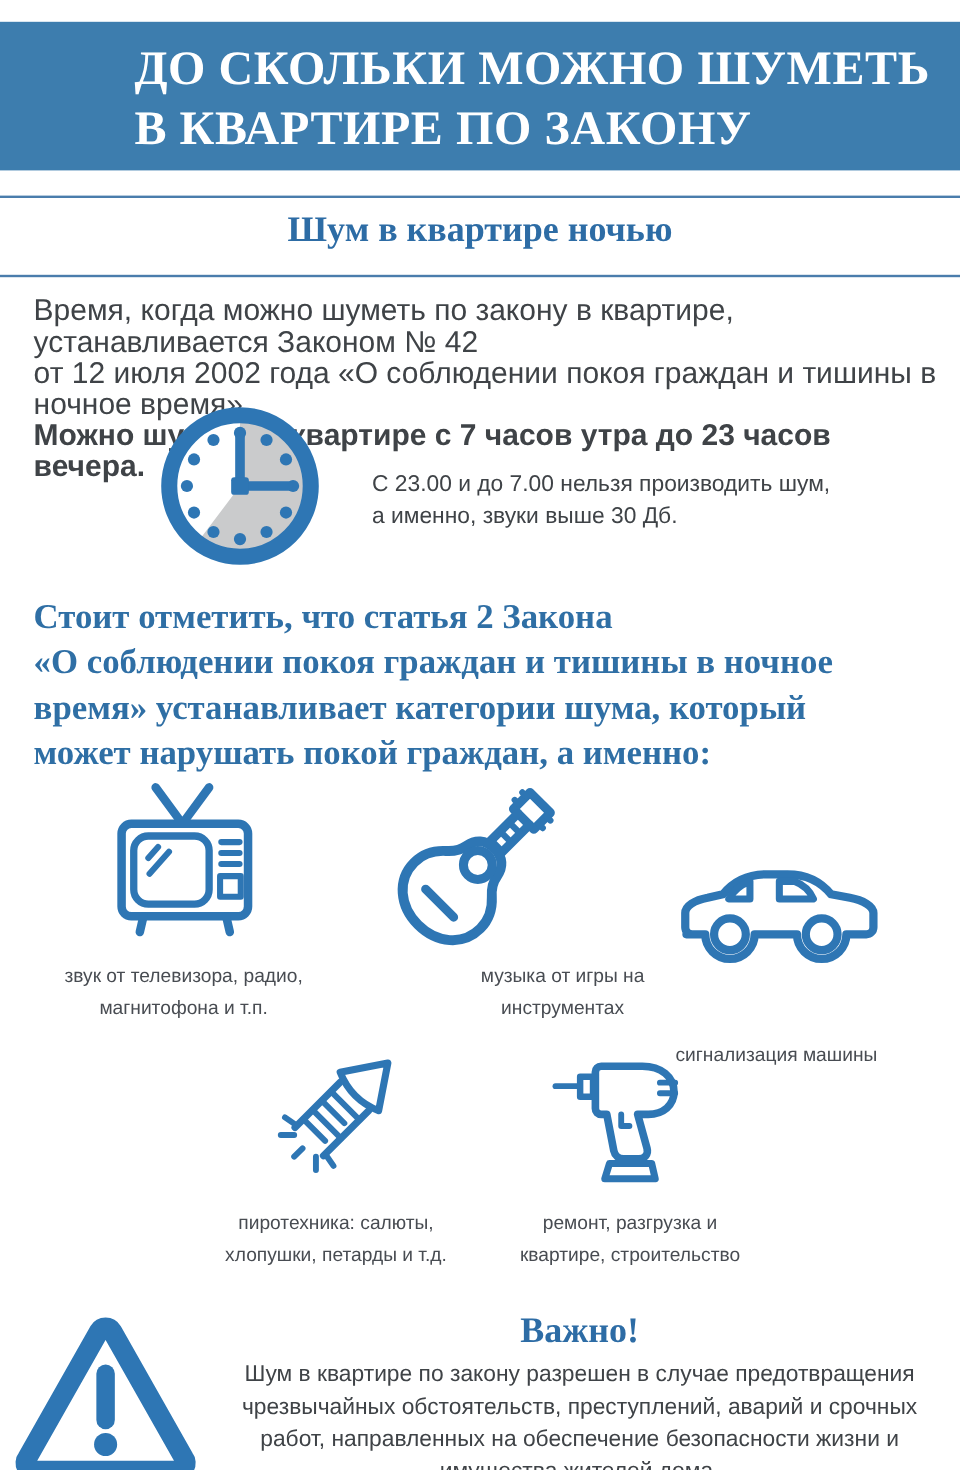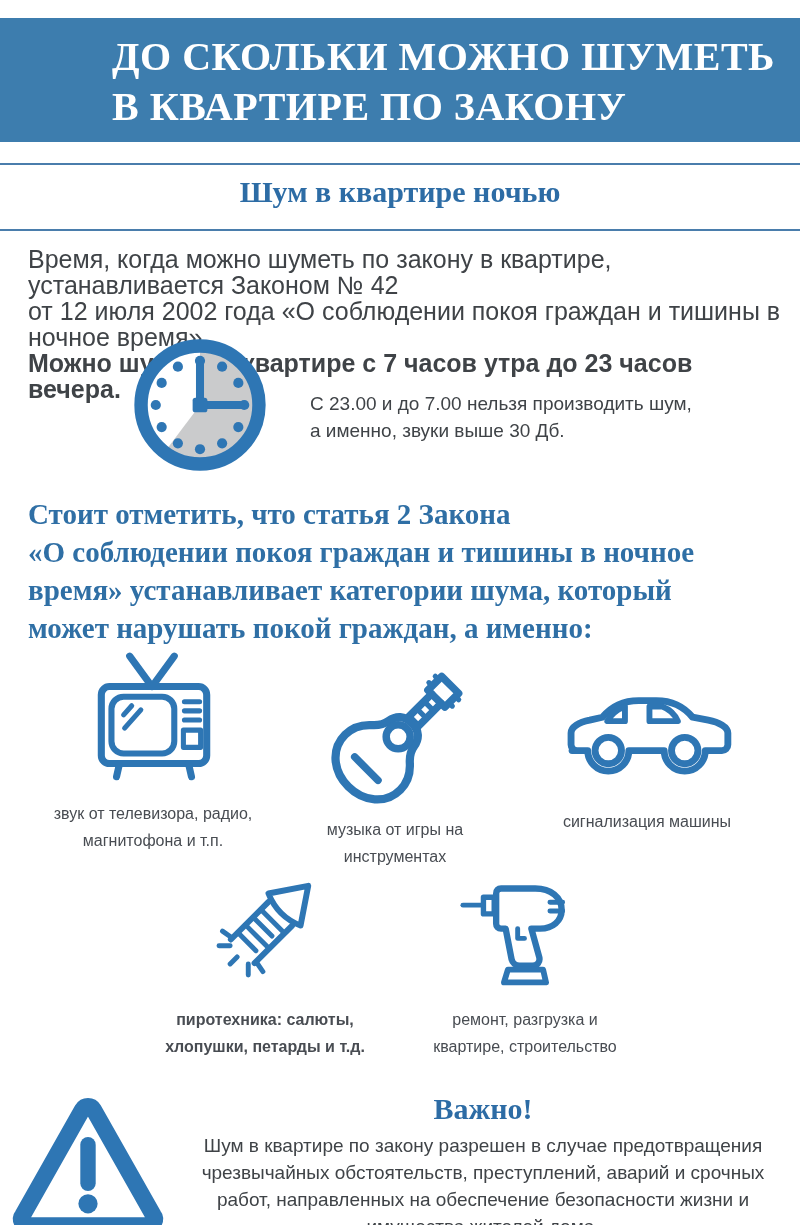--- a/index.html
+++ b/index.html
@@ -58,23 +58,23 @@
 
   .cat-item{position:absolute;display:flex;flex-direction:column;align-items:center;}
   .cat-item .icon-box{display:flex;align-items:center;justify-content:center;width:100%;}
   .row1 .icon-box{height:150px;}
   .row2 .icon-box{height:138px;}
   .cat-label{
     margin-top:4px;text-align:center;font-size:16px;line-height:27px;
     color:var(--label-text);white-space:pre-line;
   }
   .item-tv{left:8px;top:628px;width:290px;}
-  .item-guitar{left:253px;top:644px;width:284px;}
-  .item-car{left:498px;top:636px;width:298px;}
-  .item-firework{left:125px;top:846px;width:280px;font-weight:bold;}
+  .item-guitar{left:253px;top:628px;width:284px;align-items:flex-end;}
+  .item-car{left:498px;top:664px;width:298px;gap:30px;}
+  .item-firework{left:140px;top:846px;width:280px;}
   .item-drill{left:385px;top:846px;width:280px;}
 
   .warning-icon-wrap{position:absolute;left:10px;top:1078px;width:156px;height:136px;}
   .important-block{position:absolute;left:180px;top:1074px;width:606px;text-align:center;}
   .important-title{
     font-size:30px;font-weight:700;color:var(--title-blue);margin-bottom:6px;
   }
   .important-text{font-size:19px;line-height:27px;color:var(--body-text);white-space:pre-line;}
 
   svg{overflow:visible;display:block;}

